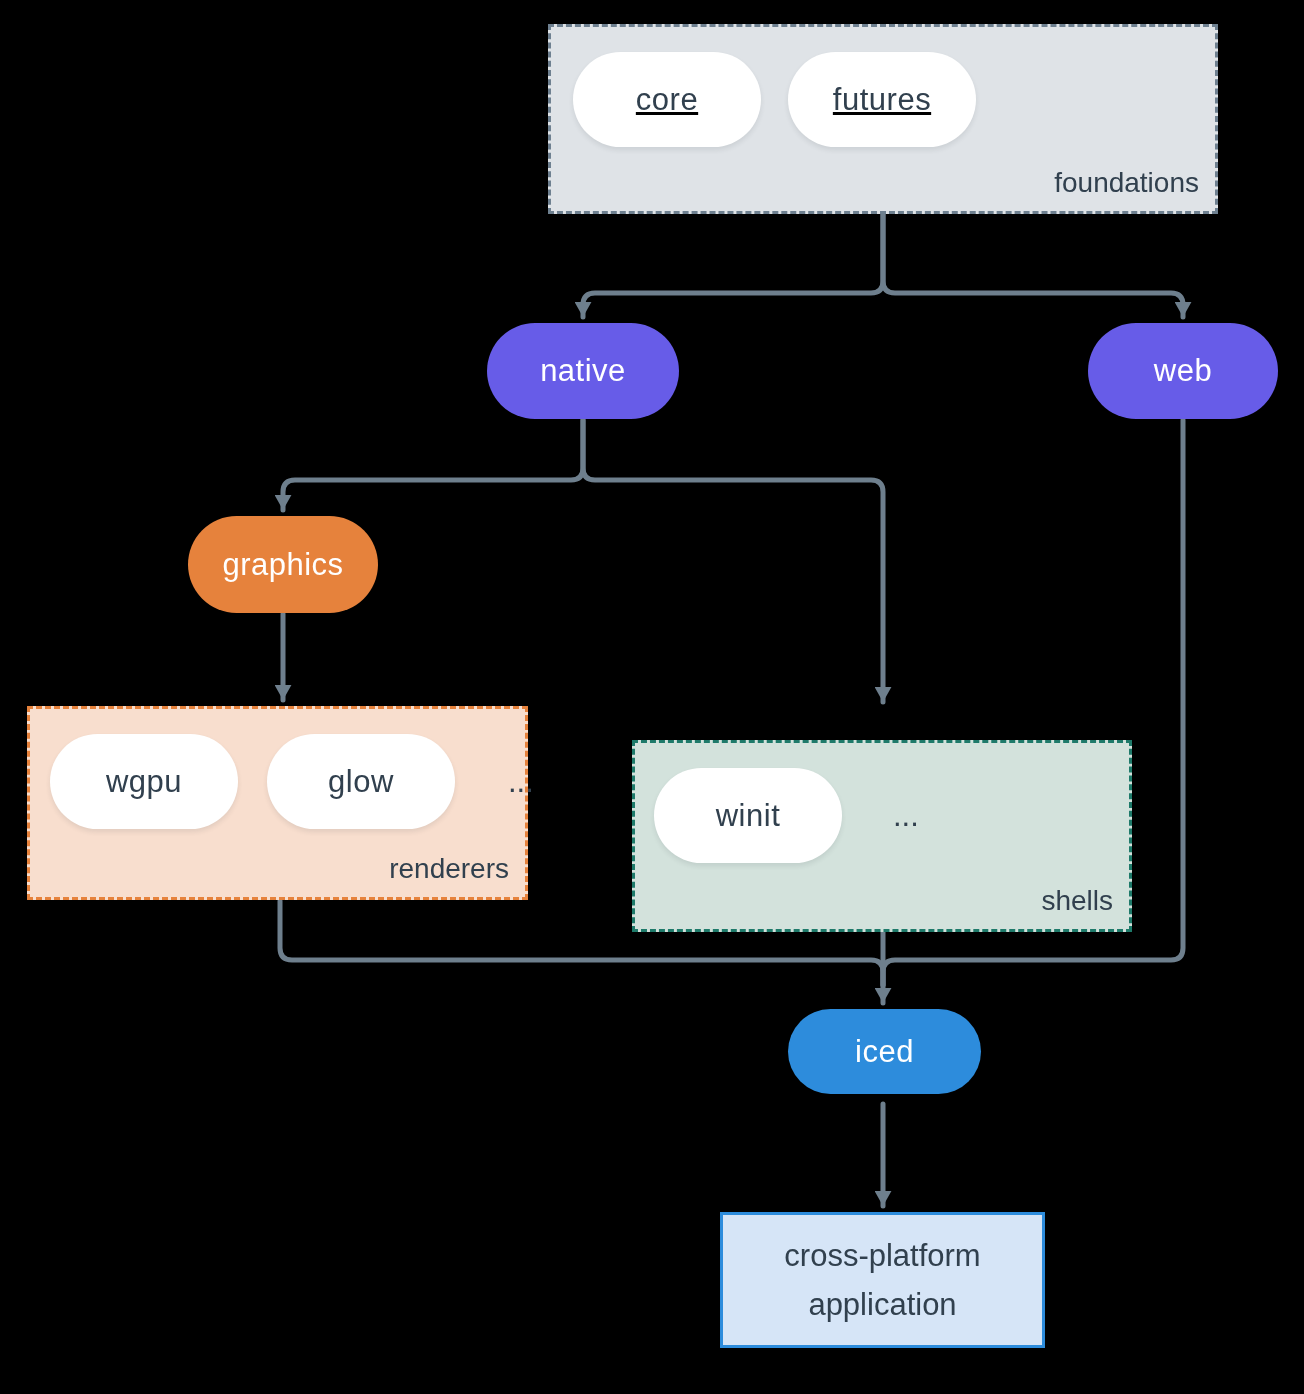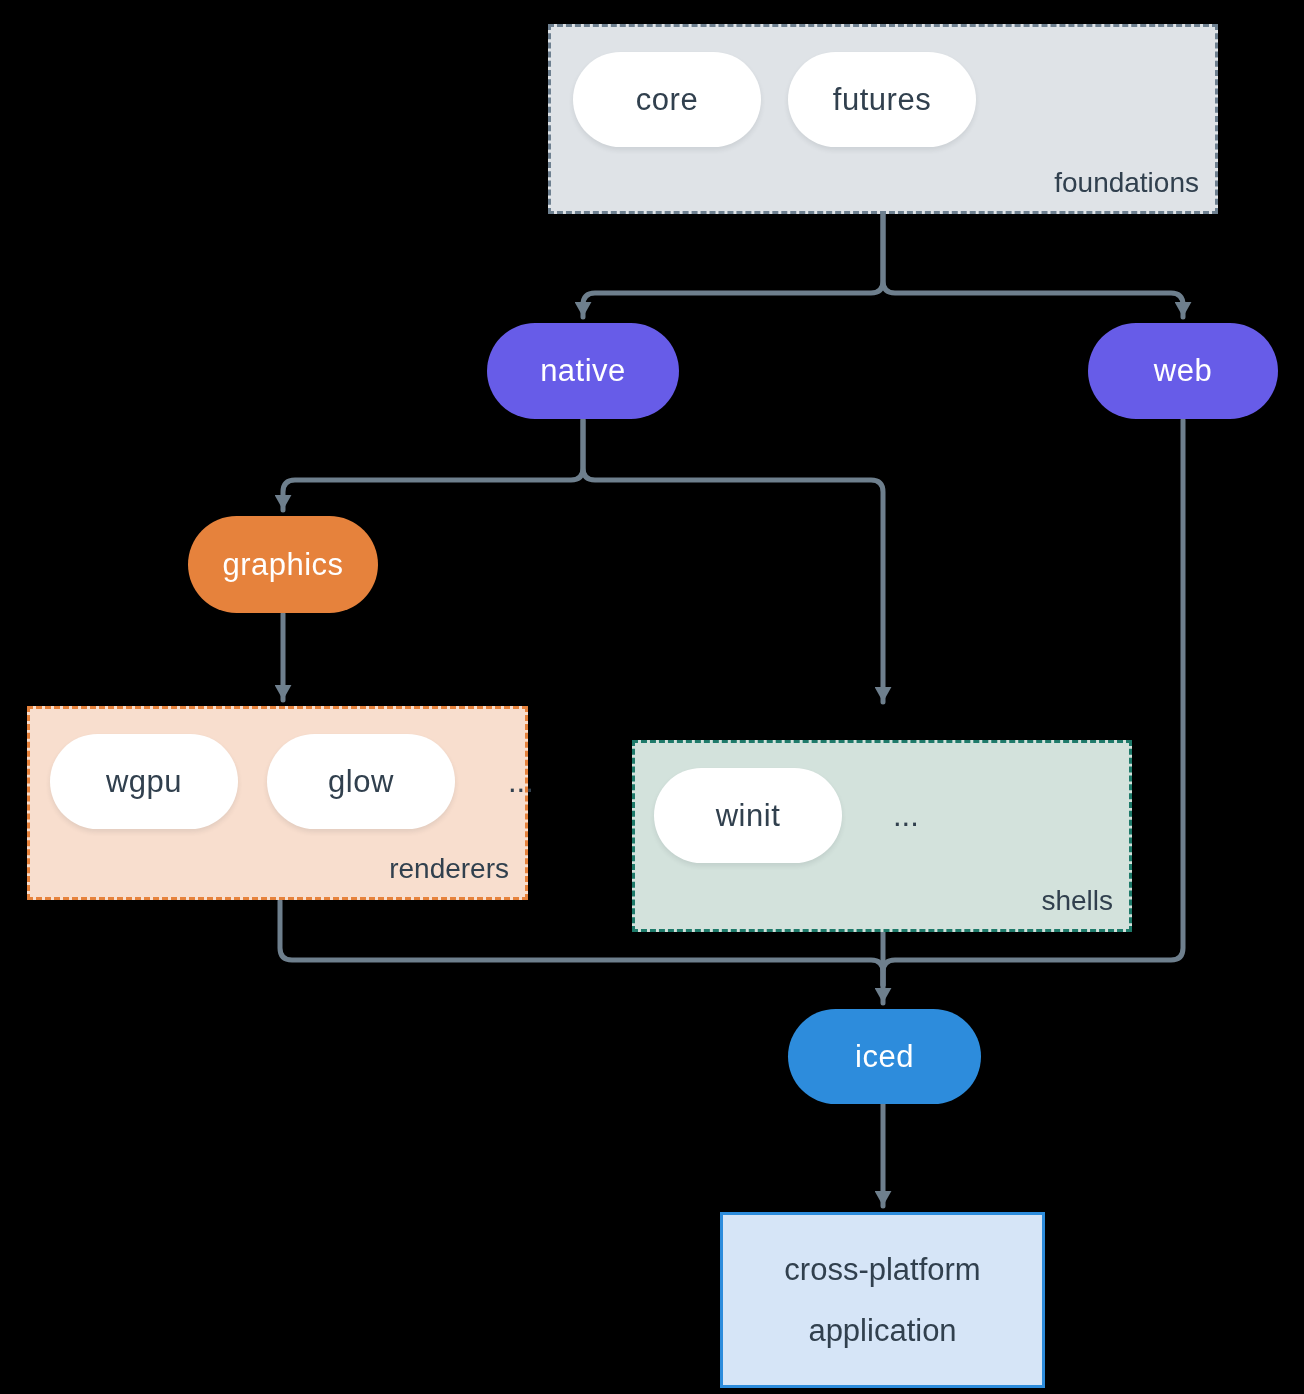--- a/index.html
+++ b/index.html
@@ -68,49 +68,49 @@
     color: var(--text-dark);
     margin-left: 24px;
     align-self: center;
   }
 
   #foundations {
     left: 548px; top: 24px; width: 670px; height: 190px;
     background: var(--gray-fill);
     border: 3px dashed var(--gray-border);
   }
-  #foundations .pill-row { padding: 25px 0 0 22px; gap: 27px; }
+  #foundations .pill-row { padding: 25px 0 0 22px; gap: 27px; text-decoration: underline; }
 
   #renderers {
     left: 27px; top: 706px; width: 501px; height: 194px;
     background: var(--peach-fill);
     border: 3px dashed var(--orange);
   }
   #renderers .pill-row { padding: 25px 0 0 20px; gap: 29px; }
 
   #shells {
     left: 632px; top: 708px; width: 500px; height: 192px;
     background: var(--sage-fill);
     border: 3px dashed var(--teal-border);
     margin-top: 32px;
   }
   #shells .pill-row { padding: 25px 0 0 19px; gap: 27px; }
 
   #native   { left: 487px; top: 323px; width: 192px; height: 96px; }
   #web      { left: 1088px; top: 323px; width: 190px; height: 96px; }
   #graphics { left: 188px; top: 516px; width: 190px; height: 97px; }
-  #iced     { left: 788px; top: 1009px; width: 193px; height: 95px; }
+  #iced     { left: 788px; top: 1009px; width: 193px; height: 85px; }
 
   #app {
-    left: 720px; top: 1212px; width: 325px; height: 176px;
+    left: 720px; top: 1212px; width: 325px; height: 136px;
     background: var(--lightblue-fill);
     border: 3px solid var(--blue);
     display: flex; align-items: center; justify-content: center;
     text-align: center;
-    font-size: 31px; line-height: 61px;
+    font-size: 31px; line-height: 49px;
     color: var(--text-dark);
     padding: 12px 36px;
   }
 
   .edge { stroke: var(--arrow); stroke-width: 5; fill: none; stroke-linecap: round; }
   .arrowhead-fill { fill: var(--arrow); }
 </style>
 </head>
 <body>
 

